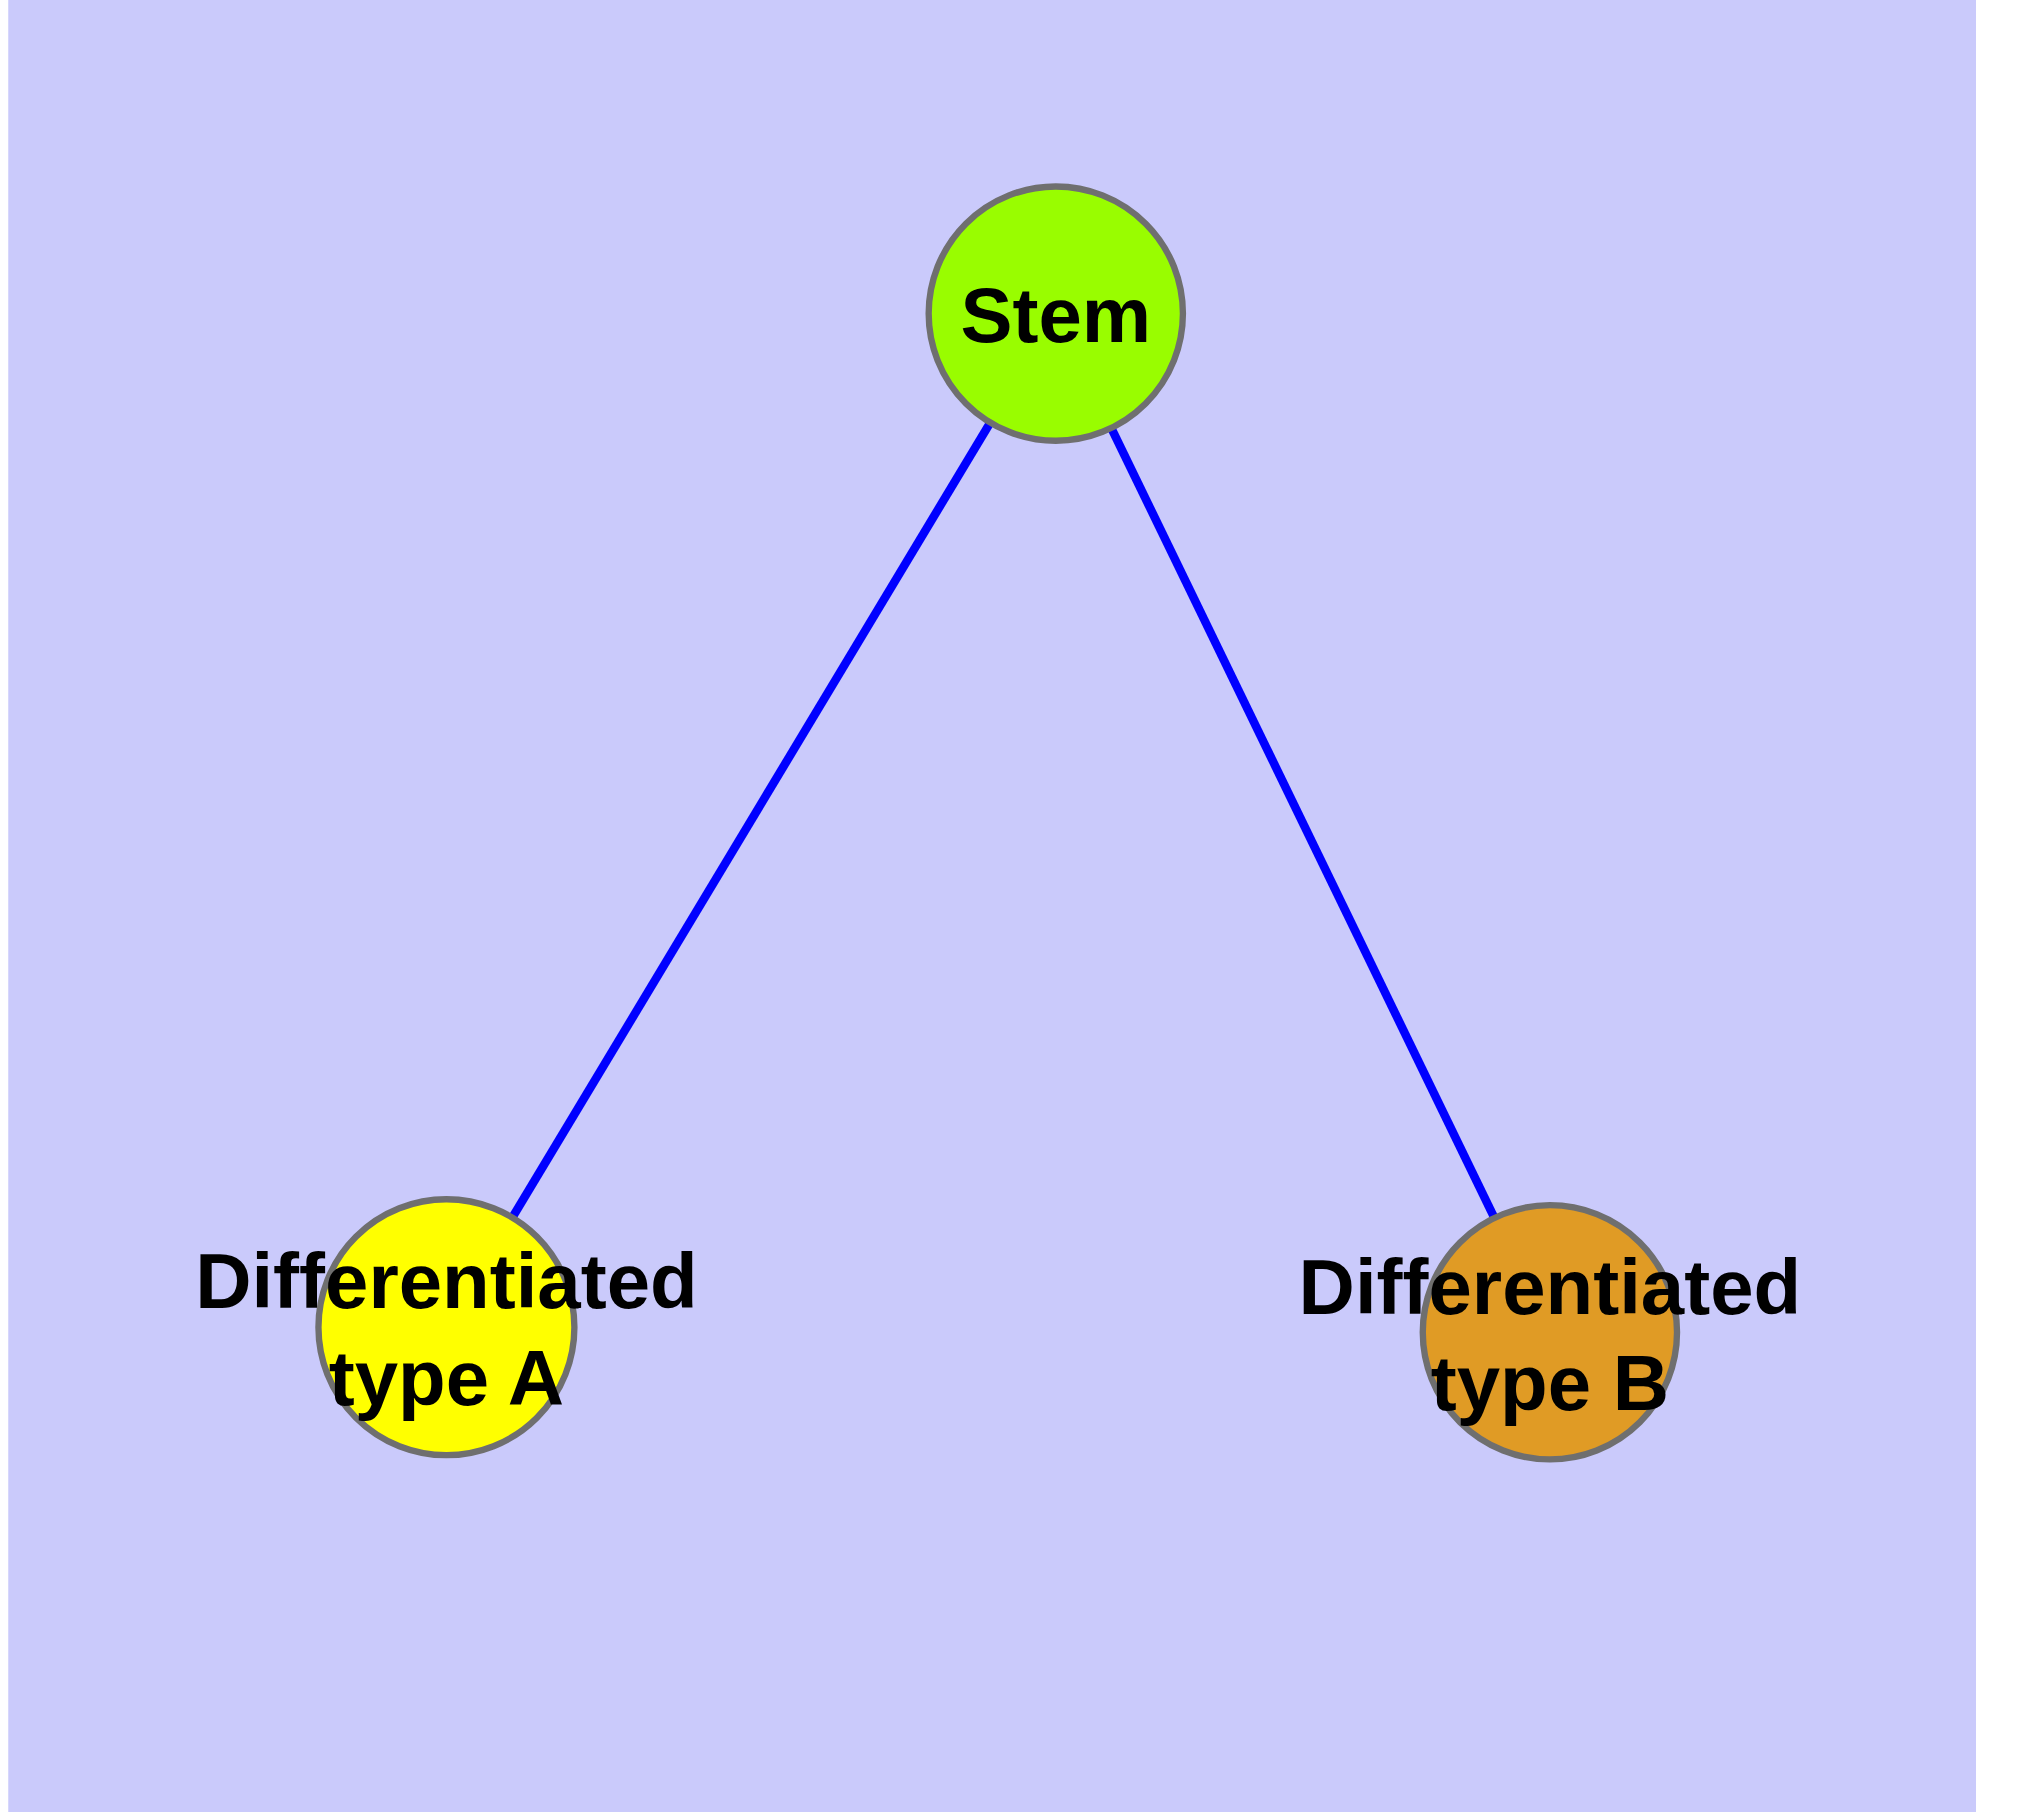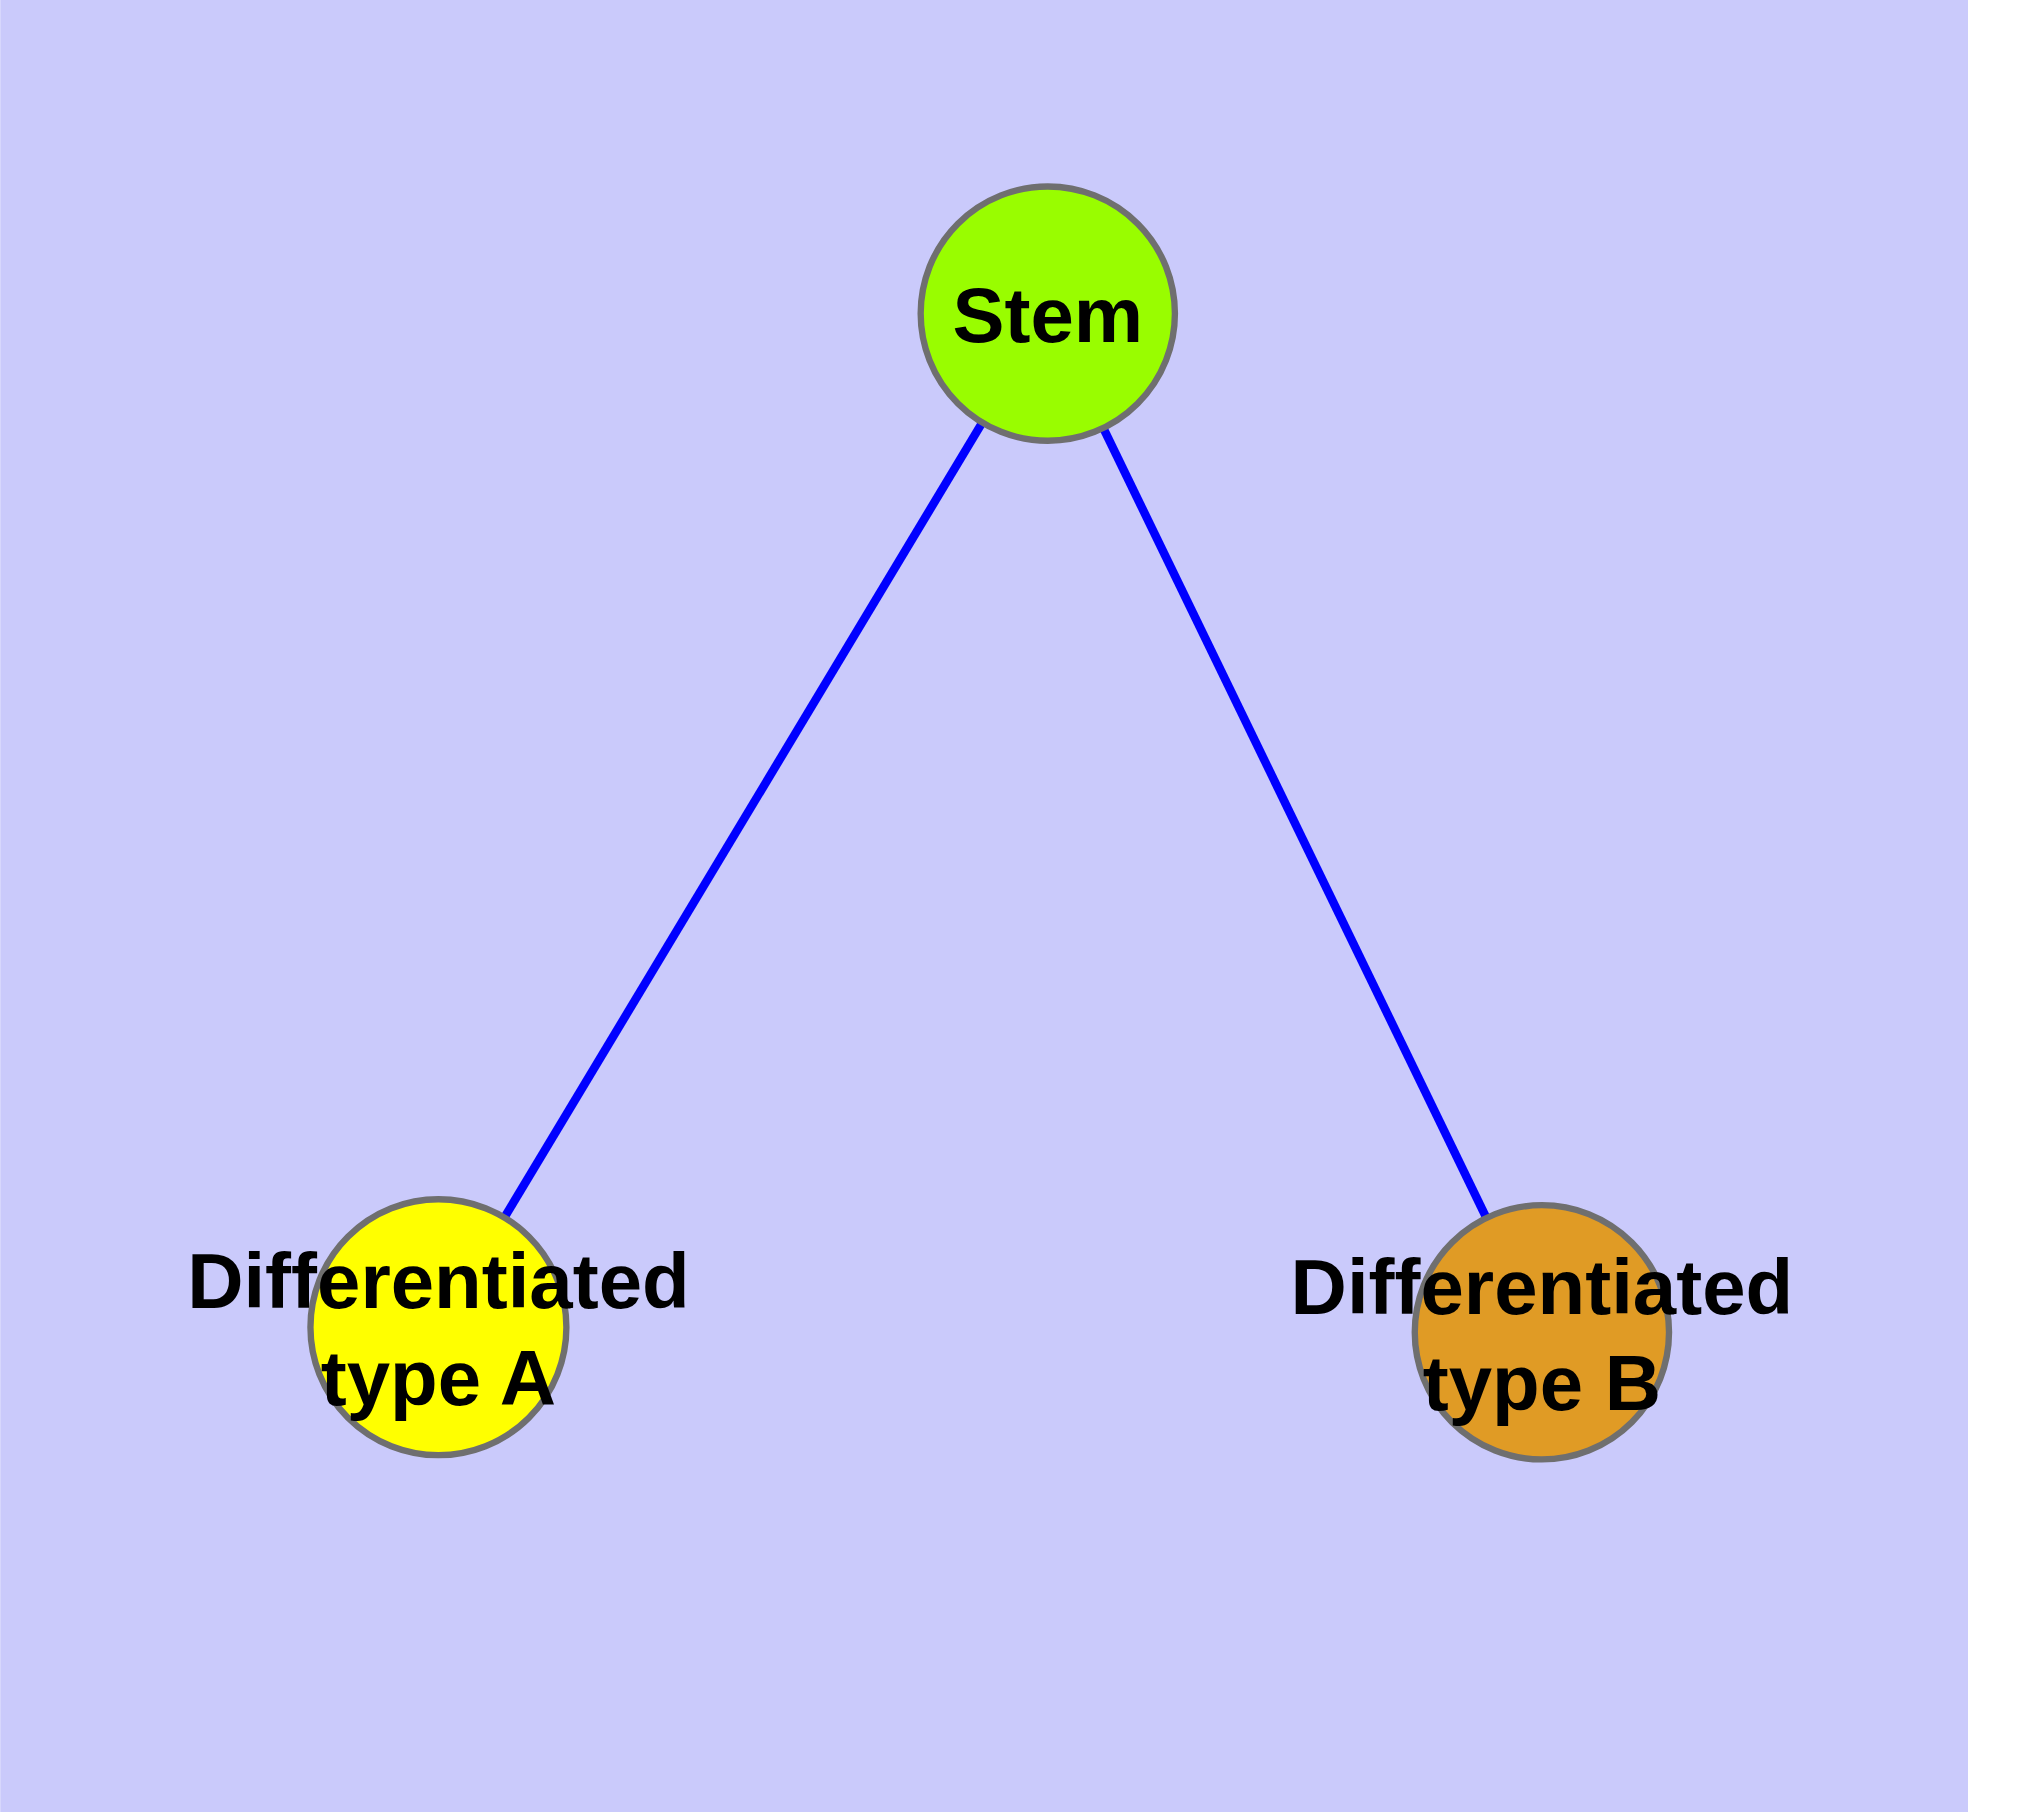--- a/index.html
+++ b/index.html
@@ -5,20 +5,21 @@
   html, body {
     margin: 0;
     padding: 0;
     background: #ffffff;
   }
   .stage {
     position: relative;
     width: 1968px;
     height: 1812px;
     overflow: hidden;
+    padding-left: 8px;
   }
   svg.graph {
     display: block;
     width: 2021px;
     height: 1812px;
   }
   .edge {
     stroke-width: 10px;
     stroke-linecap: butt;
     fill: none;

